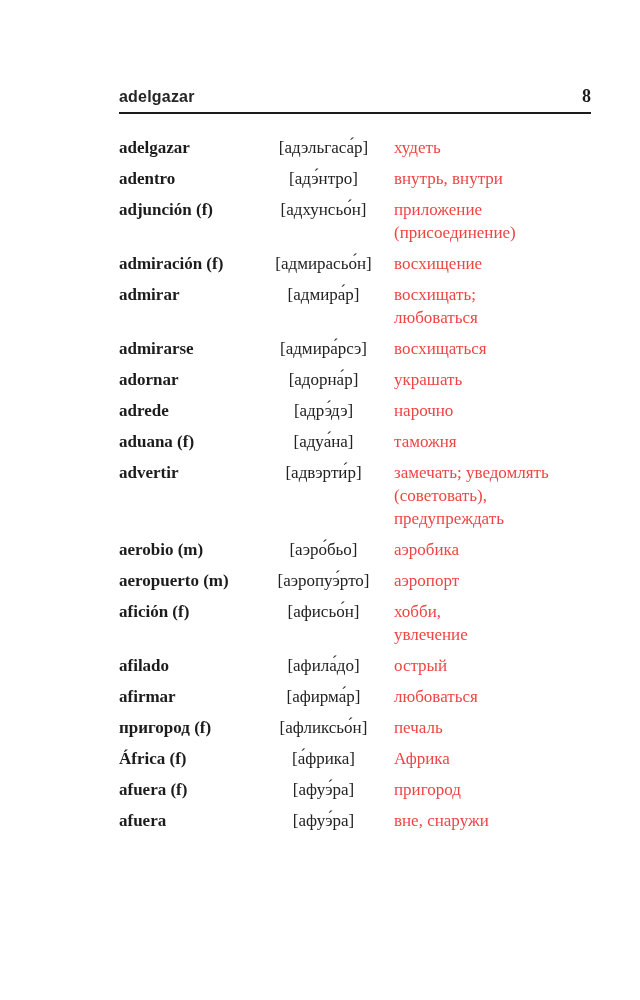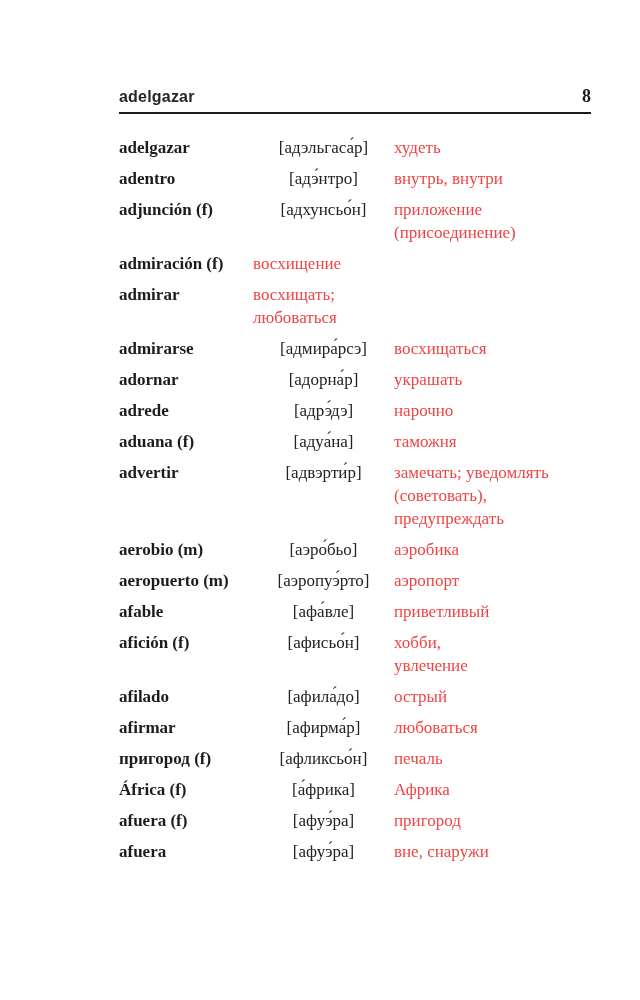--- a/index.html
+++ b/index.html
@@ -97,25 +97,27 @@
 
   <div class="row">
     <div class="cell word">adjunción (f)</div>
     <div class="cell trans">[адхунсьо́н]</div>
     <div class="cell transl">приложение
 (присоединение)</div>
   </div>
 
   <div class="row">
     <div class="cell word">admiración (f)</div>
+    <div class="cell trans">[адмирасьо́н]</div>
     <div class="cell transl">восхищение</div>
   </div>
 
   <div class="row">
     <div class="cell word">admirar</div>
+    <div class="cell trans">[адмира́р]</div>
     <div class="cell transl">восхищать;
 любоваться</div>
   </div>
 
   <div class="row">
     <div class="cell word">admirarse</div>
     <div class="cell trans">[адмира́рсэ]</div>
     <div class="cell transl">восхищаться</div>
   </div>
 
@@ -151,25 +153,20 @@
     <div class="cell trans">[аэро́бьо]</div>
     <div class="cell transl">аэробика</div>
   </div>
 
   <div class="row">
     <div class="cell word">aeropuerto (m)</div>
     <div class="cell trans">[аэропуэ́рто]</div>
     <div class="cell transl">аэропорт</div>
   </div>
 
-  <div class="row">
-    <div class="cell word">afable</div>
-    <div class="cell trans">[афа́вле]</div>
-    <div class="cell transl">приветливый</div>
-  </div>
 
   <div class="row">
     <div class="cell word">afición (f)</div>
     <div class="cell trans">[афисьо́н]</div>
     <div class="cell transl">хобби,
 увлечение</div>
   </div>
 
   <div class="row">
     <div class="cell word">afilado</div>

